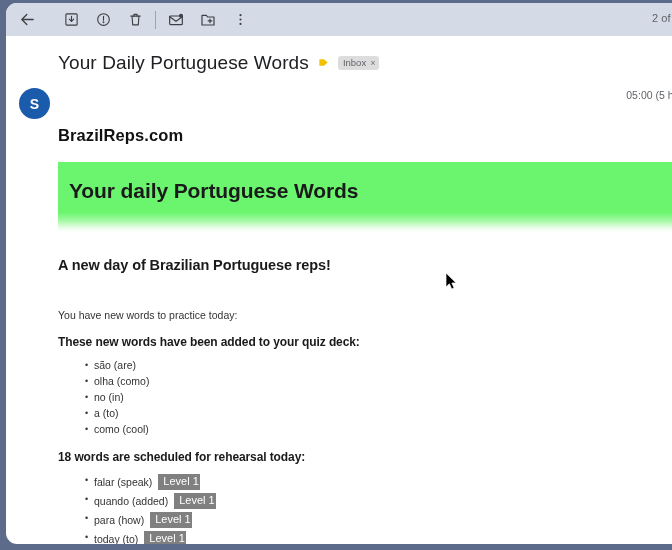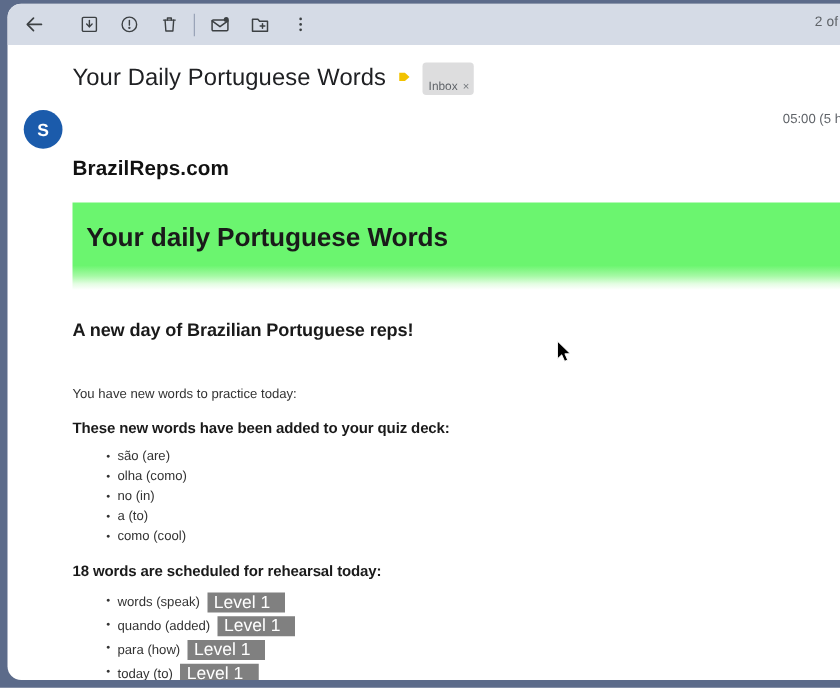--- a/index.html
+++ b/index.html
@@ -91,21 +91,21 @@
   #important-marker {
     margin-left: 9px;
     display: inline-block;
   }
   #inbox-chip {
     margin-left: 9px;
     background: #ddddde;
     color: #5f6368;
     font-size: 9.5px;
     border-radius: 3px;
-    padding: 15px 4px 2px 5px;
+    padding: 2px 4px 2px 5px;
     display: inline-flex;
     align-items: center;
     line-height: 1;
   }
   #inbox-chip-close {
     margin-left: 4px;
     font-size: 9px;
     color: #70757a;
     cursor: pointer;
   }
@@ -240,22 +240,22 @@
     position: absolute;
     left: -9px;
     font-size: 9px;
     color: #333333;
     top: 0px;
   }
 
   .level-badge {
     background: #808080;
     color: #ffffff;
-    font-size: 14px;
-    padding: 2px 12px 3px 5px;
+    font-size: 11px;
+    padding: 2px 1px 3px 5px;
     margin-left: 6px;
     line-height: 11px;
     white-space: nowrap;
   }
 
   
   #mouse-cursor {
     position: absolute;
     left: 445px;
     top: 272px;
@@ -379,21 +379,21 @@
           </li>
           <li>
             <span>como (cool)</span>
           </li>
         </ul>
 
       <div class="section-heading">18 words are scheduled for rehearsal today:</div>
 
       <ul class="word-list" id="rehearsal-list">
           <li>
-            <span>words (speak)</span>
+            <span>falar (speak)</span>
             <span class="level-badge" style="background: rgb(128, 128, 128);">Level 1</span>
           </li>
           <li>
             <span>quando (added)</span>
             <span class="level-badge" style="background: rgb(128, 128, 128);">Level 1</span>
           </li>
           <li>
             <span>para (how)</span>
             <span class="level-badge" style="background: rgb(128, 128, 128);">Level 1</span>
           </li>

